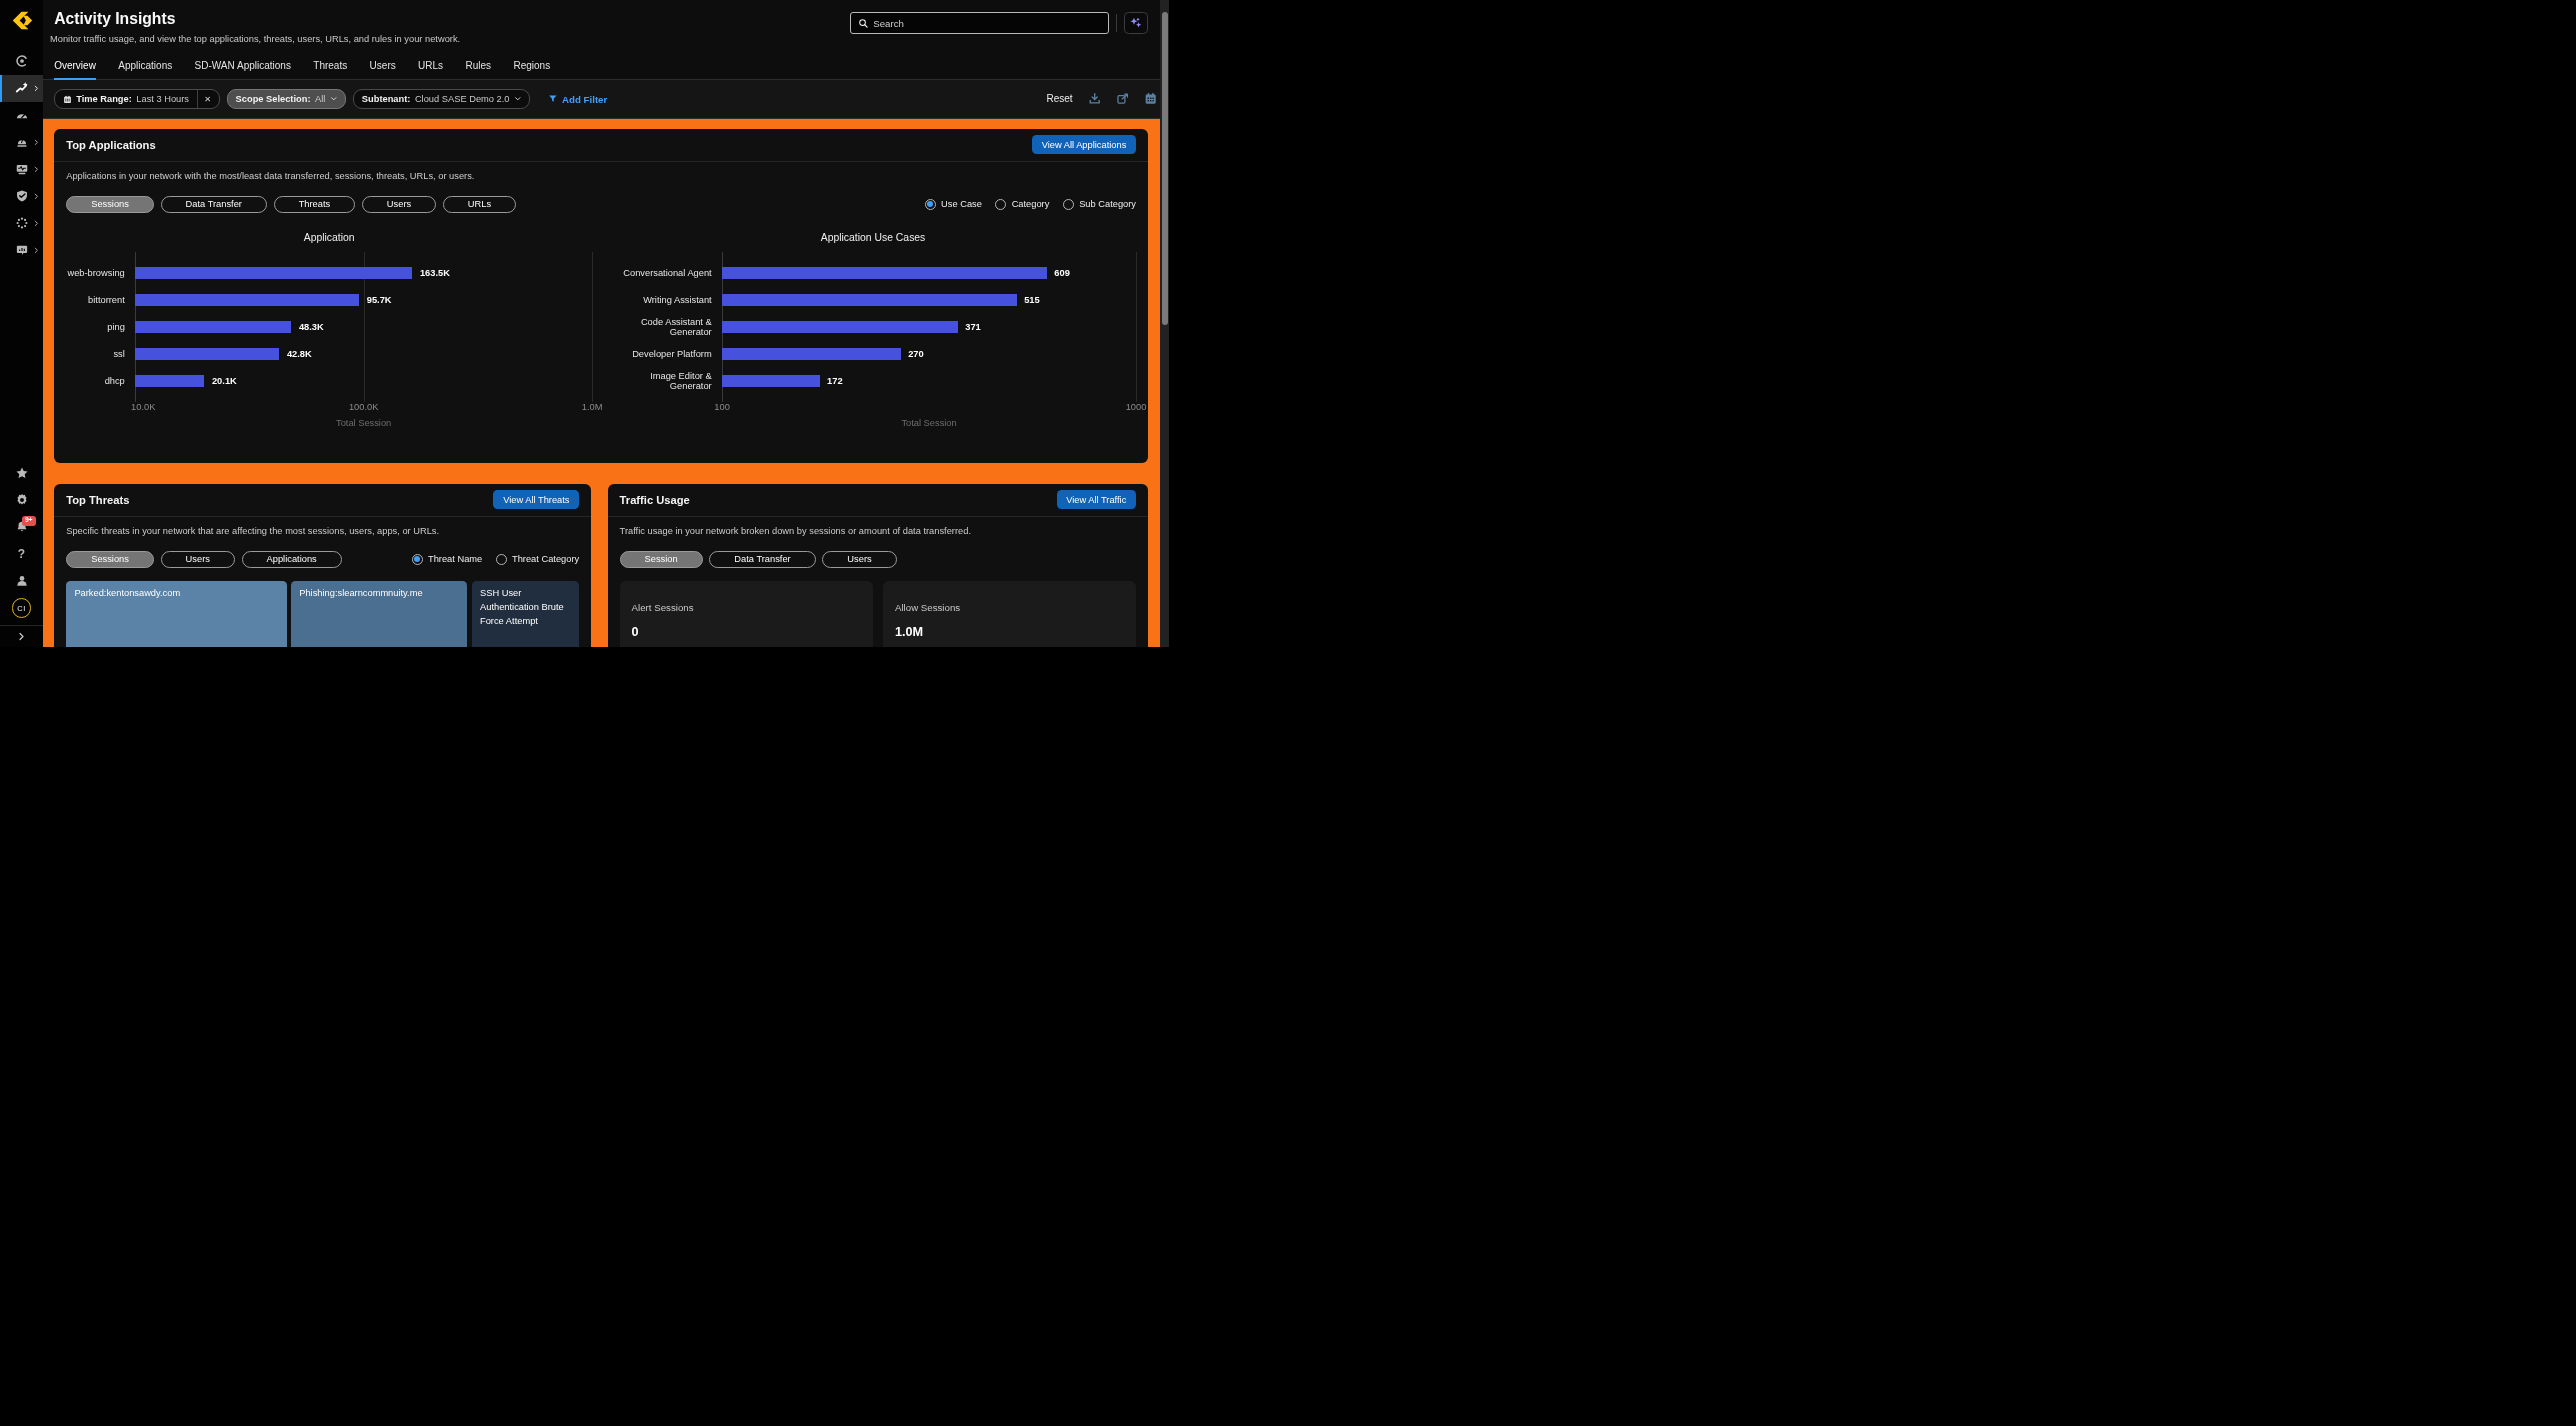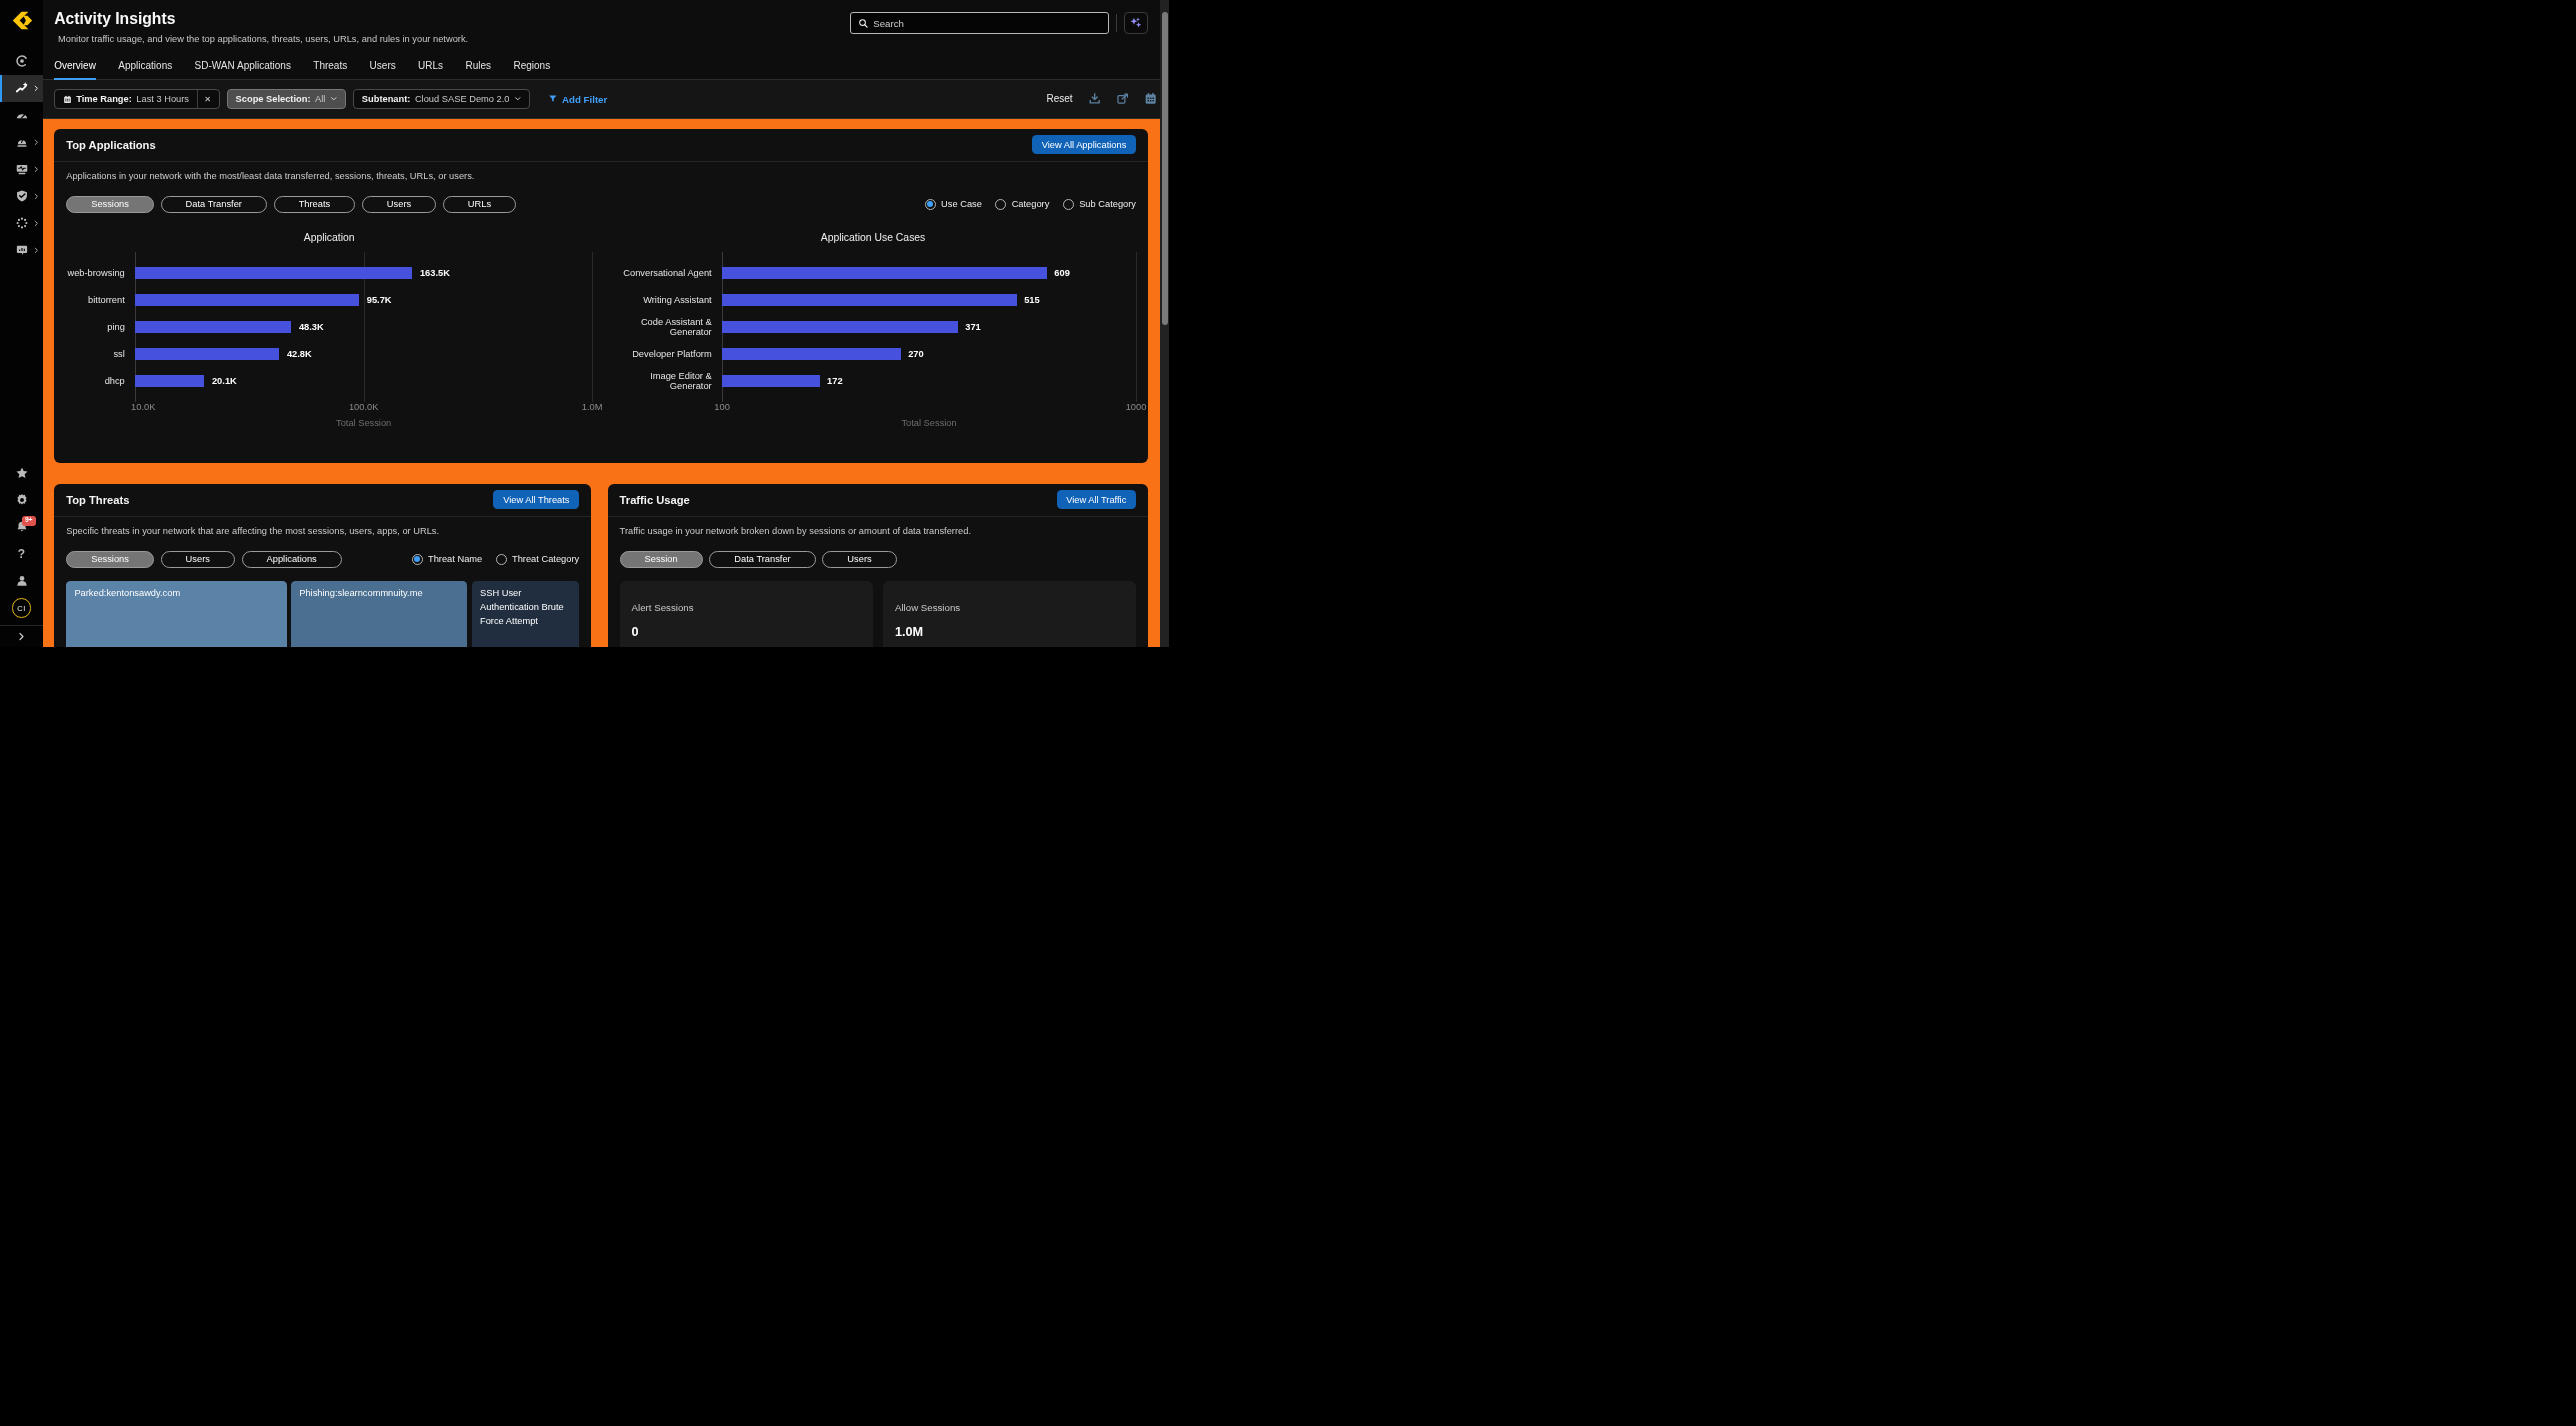--- a/index.html
+++ b/index.html
@@ -30,21 +30,21 @@
   .sidebar-foot { width:100%; border-top:0.7px solid #262626; margin-top:3px;
     height:22.4px; display:flex; align-items:center; justify-content:center; color:#c9c9c9; }
   .sidebar-foot svg { width:9px; height:9px; }
   .qmark { font-size:12px; font-weight:700; color:#b9b9b9; }
 
   
   .main { position:absolute; left:43px; right:0; top:0; bottom:0; background:#0d0d0d; }
 
   .topbar { position:relative; height:60px; }
   .page-title { position:absolute; left:11.2px; top:9.7px; font-size:15.7px; font-weight:600; color:#fafafa; }
-  .page-subtitle { position:absolute; left:15px; top:34px; font-size:9.3px; color:#c9c9c9; }
+  .page-subtitle { position:absolute; left:7px; top:34px; font-size:9.3px; color:#c9c9c9; }
   .search-wrap { position:absolute; right:60px; top:12px; width:259px; height:22.4px;
     border:0.7px solid #b9b9b9; border-radius:3px; background:#050505; display:flex;
     align-items:center; padding:0 6.7px; gap:5.2px; }
   .search-wrap svg { width:10.4px; height:10.4px; color:#f0f0f0; flex:none; }
   .search-wrap input { flex:1; background:transparent; border:none; outline:none;
     color:#e8e8e8; font-size:9.7px; font-family:inherit; }
   .search-wrap input::placeholder { color:#cfcfcf; }
   .search-div { position:absolute; right:52px; top:14px; width:0.7px; height:18px; background:#3a3a3a; }
   .ai-btn { position:absolute; right:21px; top:12px; width:24px; height:22.4px;
     border:0.7px solid #3c3c3c; border-radius:4.5px; background:#0a0a0a; display:flex;
@@ -52,21 +52,21 @@
   .ai-btn svg { width:14px; height:14px; }
 
   .tab-bar { display:flex; gap:22.4px; padding:0 11.2px; border-bottom:0.7px solid #2c2c2c; height:20px; }
   .tab { font-size:10px; color:#e4e4e4; padding-bottom:6.7px; position:relative; cursor:pointer; white-space:nowrap; }
   .tab.active { color:#fff; }
   .tab.active::after { content:""; position:absolute; left:0; right:0; bottom:-0.7px; height:2.2px; background:#3f9ff7; }
 
   
   .filterbar { height:39px; background:#151515; border-bottom:0.7px solid #2c2c2c;
     display:flex; align-items:center; padding:0 11.2px; gap:7.5px; }
-  .fpill { height:20px; border-radius:4px; display:flex; align-items:center; gap:4.5px;
+  .fpill { height:20px; border-radius:9px; display:flex; align-items:center; gap:4.5px;
     padding:0 7.5px; font-size:9.3px; cursor:pointer; }
   .fpill .lab { font-weight:700; color:#f2f2f2; }
   .fpill .val { color:#c9c9c9; }
   .fpill-dark { background:#0c0c0c; border:0.7px solid #4a4a4a; }
   .fpill-gray { background:#4e4e4e; border:0.7px solid #777; }
   .fpill svg { width:9px; height:9px; color:#e6e6e6; }
   .pill-x { border-left:0.7px solid #3f3f3f; align-self:stretch; display:flex; align-items:center;
     padding-left:6.7px; margin-left:3px; color:#d8d8d8; font-size:8.2px; }
   .addfilter { margin-left:10.4px; display:flex; align-items:center; gap:4.5px; color:#41a0f8;
     font-size:9.7px; font-weight:600; cursor:pointer; }

